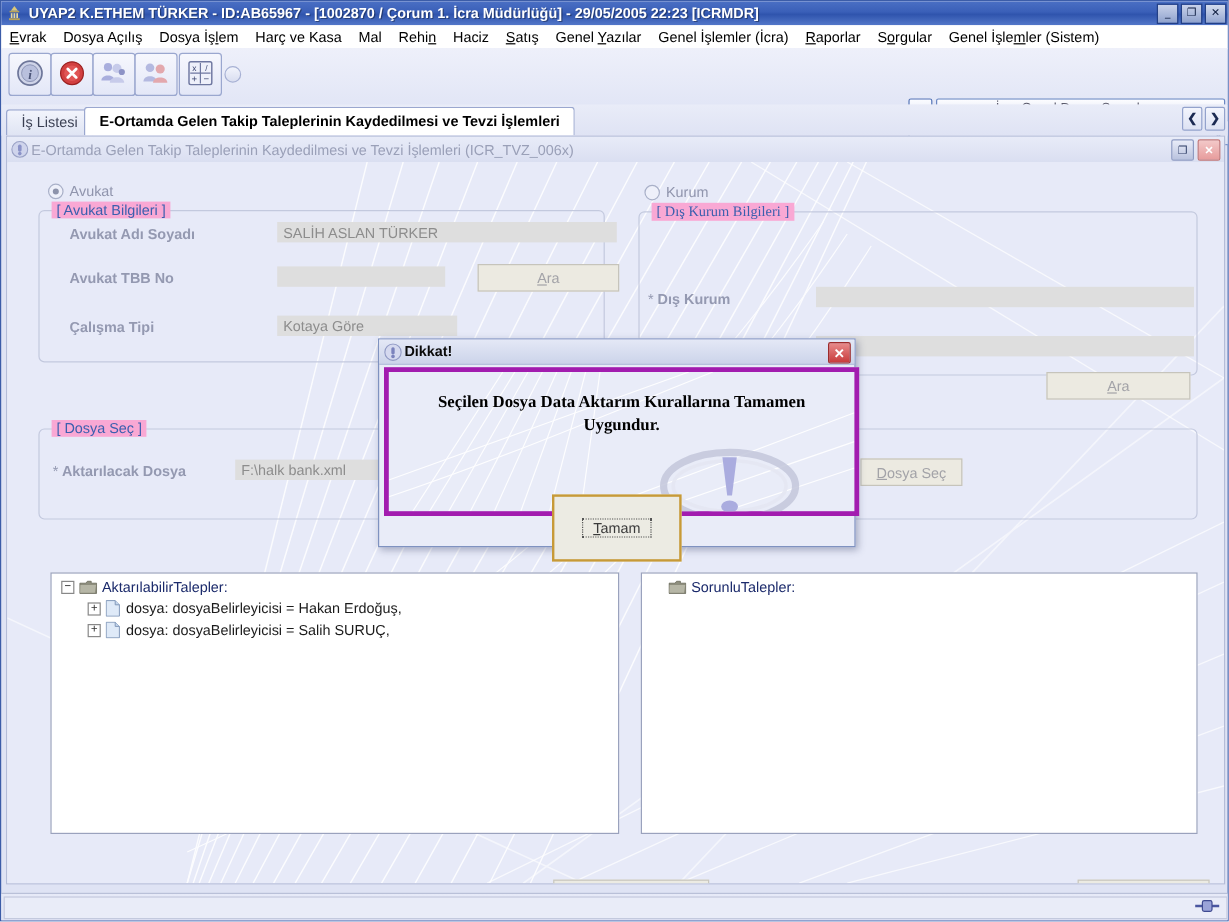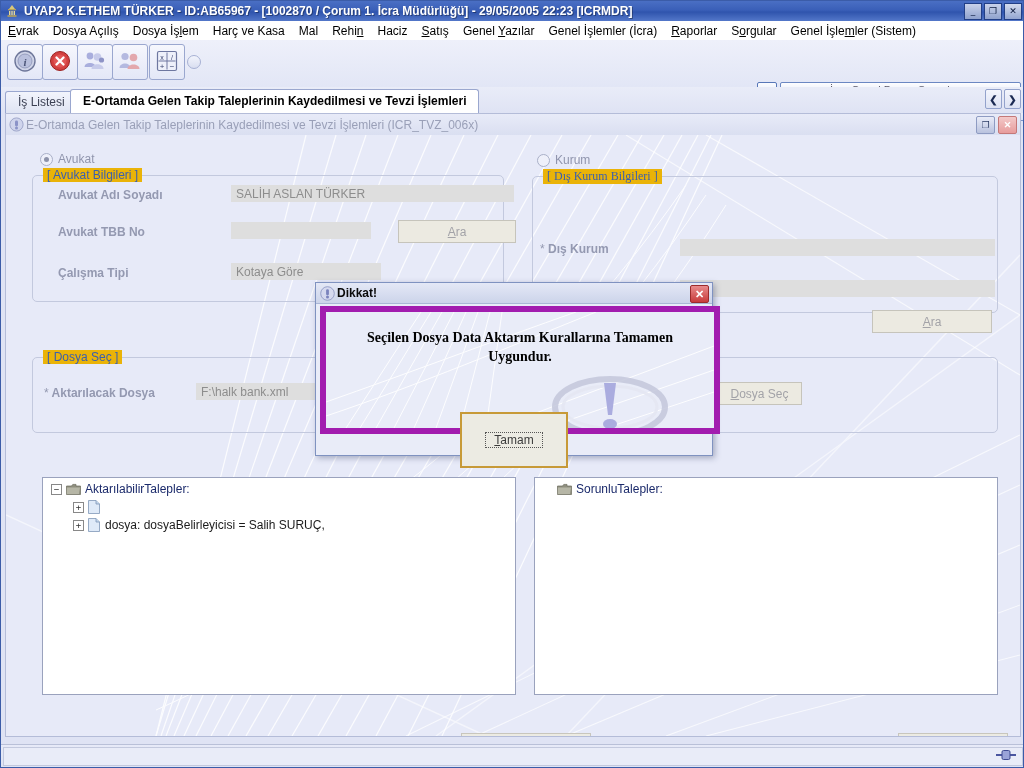--- a/index.html
+++ b/index.html
@@ -171,21 +171,21 @@
   .radio .dot { width: 5px; height: 5px; border-radius: 50%; background: #8d93ab; }
   .radio-label { font-size: 12px; color: #9095ad; }
 
   .groupbox {
     position: absolute;
     border: 1px solid #c3c9de; border-radius: 5px;
     background: transparent;
   }
   .group-title {
     position: absolute; top: -8px; left: 10px;
-    background: #eab308; padding: 0 4px;
+    background: #f9a8d4; padding: 0 4px;
     font-size: 12px; color: #3b5fae;
     white-space: nowrap;
   }
   .flabel {
     position: absolute; font-size: 12px; font-weight: bold; color: #9499b1;
     white-space: nowrap;
   }
   .flabel .star { color: #9499b1; font-weight: normal; }
   .ffield {
     position: absolute; background: #dedede; height: 17px;
@@ -255,21 +255,21 @@
   .dlg-close {
     position: absolute; right: 3px; top: 2px;
     width: 17px; height: 16px;
     background: linear-gradient(to bottom, #e88b8b, #c83b3b);
     border: 1px solid #9c2b2b; border-radius: 2px;
     color: #fff; font-weight: bold; font-size: 11px;
     display: flex; align-items: center; justify-content: center;
   }
   .dlg-body {
     position: absolute; left: 4px; top: 23px; width: 388px; height: 116px;
-    border: 6px solid #a21caf;
+    border: 4px solid #a21caf;
     background: #e9ecf8;
     overflow: hidden;
   }
   .dlg-msg {
     position: relative; z-index: 2;
     padding-top: 16px; text-align: center;
     font-family: "Liberation Serif", serif;
     font-size: 14px; font-weight: bold; color: #000;
     line-height: 19px;
   }
@@ -525,20 +525,21 @@
           <span class="tlabel">AktarılabilirTalepler:</span>
         </div>
         <div class="tnode" style="padding-left:30px;">
           <span class="tbox">+</span>
           <span class="tfile">
             <svg width="12" height="14" viewBox="0 0 12 14">
               <path d="M0.5 0.5 L8 0.5 L11.5 4 L11.5 13.5 L0.5 13.5 Z" fill="#dfeaf8" stroke="#7f97b8" stroke-width="0.8"></path>
               <path d="M8 0.5 L8 4 L11.5 4" fill="#c4d6ec" stroke="#7f97b8" stroke-width="0.8"></path>
             </svg>
           </span>
+          <span class="tlabel child">dosya: dosyaBelirleyicisi = Hakan Erdoğuş,</span>
         </div>
         <div class="tnode" style="padding-left:30px;">
           <span class="tbox">+</span>
           <span class="tfile">
             <svg width="12" height="14" viewBox="0 0 12 14">
               <path d="M0.5 0.5 L8 0.5 L11.5 4 L11.5 13.5 L0.5 13.5 Z" fill="#dfeaf8" stroke="#7f97b8" stroke-width="0.8"></path>
               <path d="M8 0.5 L8 4 L11.5 4" fill="#c4d6ec" stroke="#7f97b8" stroke-width="0.8"></path>
             </svg>
           </span>
           <span class="tlabel child">dosya: dosyaBelirleyicisi = Salih SURUÇ,</span>

